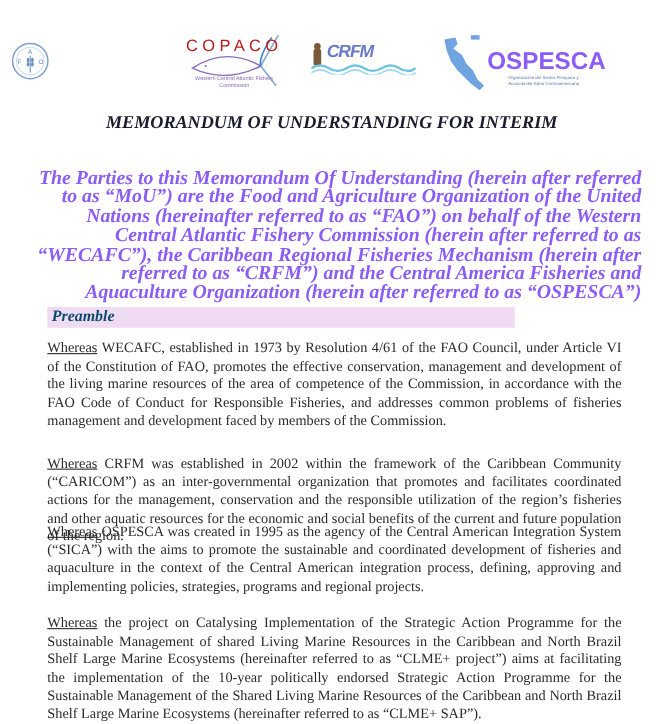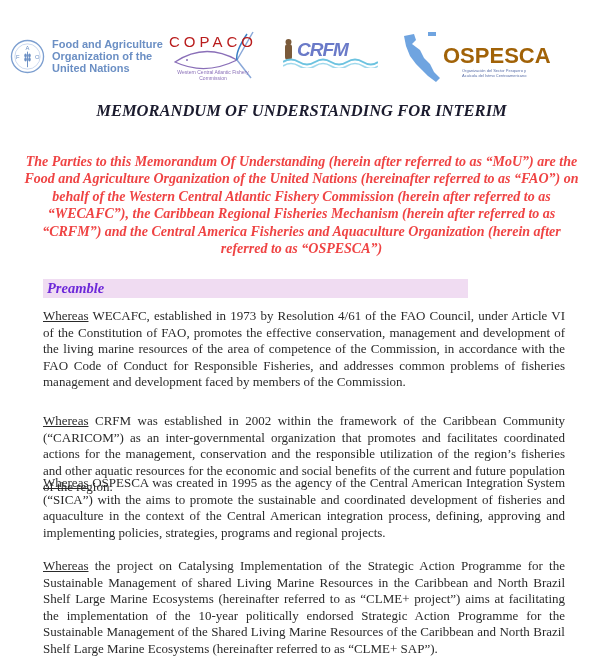--- a/index.html
+++ b/index.html
@@ -9,31 +9,31 @@
   
   .fao { left:10px; top:38px; display:flex; align-items:center; }
   .fao-emblem { width:35px; height:35px; }
   .fao-text { margin-left:7px; font-family:"Liberation Sans", sans-serif; font-size:11px; line-height:12px; color:#6b8fc4; font-weight:bold; }
   
   .copaco { left:165px; top:22px; width:95px; height:62px; }
   .copaco-title { position:absolute; left:4px; top:11px; font-family:"Liberation Sans", sans-serif; font-size:15px; letter-spacing:4px; color:#b91c1c; }
   .copaco-sub { position:absolute; left:8px; top:47px; width:80px; font-family:"Liberation Sans", sans-serif; font-size:5px; line-height:6px; text-align:center; color:#8a6fb8; }
   
   .crfm { left:283px; top:38px; width:95px; height:30px; }
-  .crfm-text { position:absolute; left:14px; top:1px; font-family:"Liberation Sans", sans-serif; font-style:italic; font-weight:bold; font-size:19px; color:#6a7ac8; letter-spacing:-1px; }
+  .crfm-text { position:absolute; left:14px; top:1px; font-family:"Liberation Sans", sans-serif; font-style:italic; font-weight:bold; font-size:16px; color:#6a7ac8; letter-spacing:-1px; }
   
   .ospesca { left:400px; top:30px; width:150px; height:55px; }
-  .ospesca-text { position:absolute; left:43px; top:13px; font-family:"Liberation Sans", sans-serif; font-weight:bold; font-size:22px; color:#a16207; letter-spacing:0px;text-align:center; }
+  .ospesca-text { position:absolute; left:43px; top:13px; font-family:"Liberation Sans", sans-serif; font-weight:bold; font-size:22px; color:#8b5cf6; letter-spacing:0px;text-align:center; }
   .ospesca-sub { position:absolute; left:62px; top:38px; width:70px; font-family:"Liberation Sans", sans-serif; font-size:4px; line-height:5px; color:#5a6fa8; }
 
   .title { position:absolute; top:101px; left:0; width:603px; text-align:center; font-weight:bold; font-style:italic; font-size:16.5px; line-height:19px; color:#1b1b2e; }
-  .parties { position:absolute; top:153px; left:20px; width:563px; text-align:center; font-weight:bold; font-style:italic; font-size:14px; line-height:17.4px; color:#ef4444; }
+  .parties { position:absolute; top:153px; left:20px; width:563px; text-align:right; font-weight:bold; font-style:italic; font-size:18px; line-height:17.4px; color:#8b5cf6; }
 
   .preamble-bar { position:absolute; top:279px; left:43px; width:425px; height:19px; background:#f0dcf2; }
-  .preamble-label { position:absolute; left:4px; top:1px; font-weight:bold; font-style:italic; font-size:14.5px; color:#6d28d9; }
+  .preamble-label { position:absolute; left:4px; top:1px; font-weight:bold; font-style:italic; font-size:14.5px; color:#0c4a6e; }
 
   .para { position:absolute; left:43px; width:522px; font-size:13px; line-height:16.6px; text-align:justify; color:#2a2a2a; }
   .para .kw { font-weight:normal; text-decoration:underline; }
   .p1 { top:308px; }
   .p2 { top:413px; }
   .p3 { top:475px; }
   .p4 { top:558px; }
 </style>
 </head>
 <body>
@@ -45,25 +45,20 @@
       <circle cx="18" cy="18" r="13" fill="none" stroke="#a9c0e4" stroke-width="0.6"></circle>
       <text x="18" y="11" font-size="6" text-anchor="middle" fill="#6b8fc4" font-family="Liberation Sans, sans-serif">A</text>
       <text x="8" y="21" font-size="6" text-anchor="middle" fill="#6b8fc4" font-family="Liberation Sans, sans-serif">F</text>
       <text x="28" y="21" font-size="6" text-anchor="middle" fill="#6b8fc4" font-family="Liberation Sans, sans-serif">O</text>
       <line x1="18" y1="13" x2="18" y2="29" stroke="#6b8fc4" stroke-width="1"></line>
       <ellipse cx="16" cy="17" rx="1.3" ry="2.2" fill="#6b8fc4"></ellipse>
       <ellipse cx="20" cy="17" rx="1.3" ry="2.2" fill="#6b8fc4"></ellipse>
       <ellipse cx="16" cy="21" rx="1.3" ry="2.2" fill="#6b8fc4"></ellipse>
       <ellipse cx="20" cy="21" rx="1.3" ry="2.2" fill="#6b8fc4"></ellipse>
     </svg>
-    <div class="fao-text">
-      <div>Food and Agriculture</div>
-      <div>Organization of the</div>
-      <div>United Nations</div>
-    </div>
   </div>
 
   <div class="logo copaco">
     <svg style="position:absolute;left:0;top:0" width="95" height="62">
       <path d="M10 40 Q40 20 72 38 Q40 54 10 40 Z" fill="none" stroke="#8a6fb8" stroke-width="1.3"></path>
       <path d="M72 38 L88 10 M72 38 L86 56" stroke="#8aa8d8" stroke-width="1.5" fill="none"></path>
       <path d="M82 12 Q70 30 72 38" stroke="#3a7fc4" stroke-width="1.5" fill="none"></path>
       <circle cx="22" cy="38" r="1" fill="#8a6fb8"></circle>
     </svg>
     <div class="copaco-title">COPACO</div>

